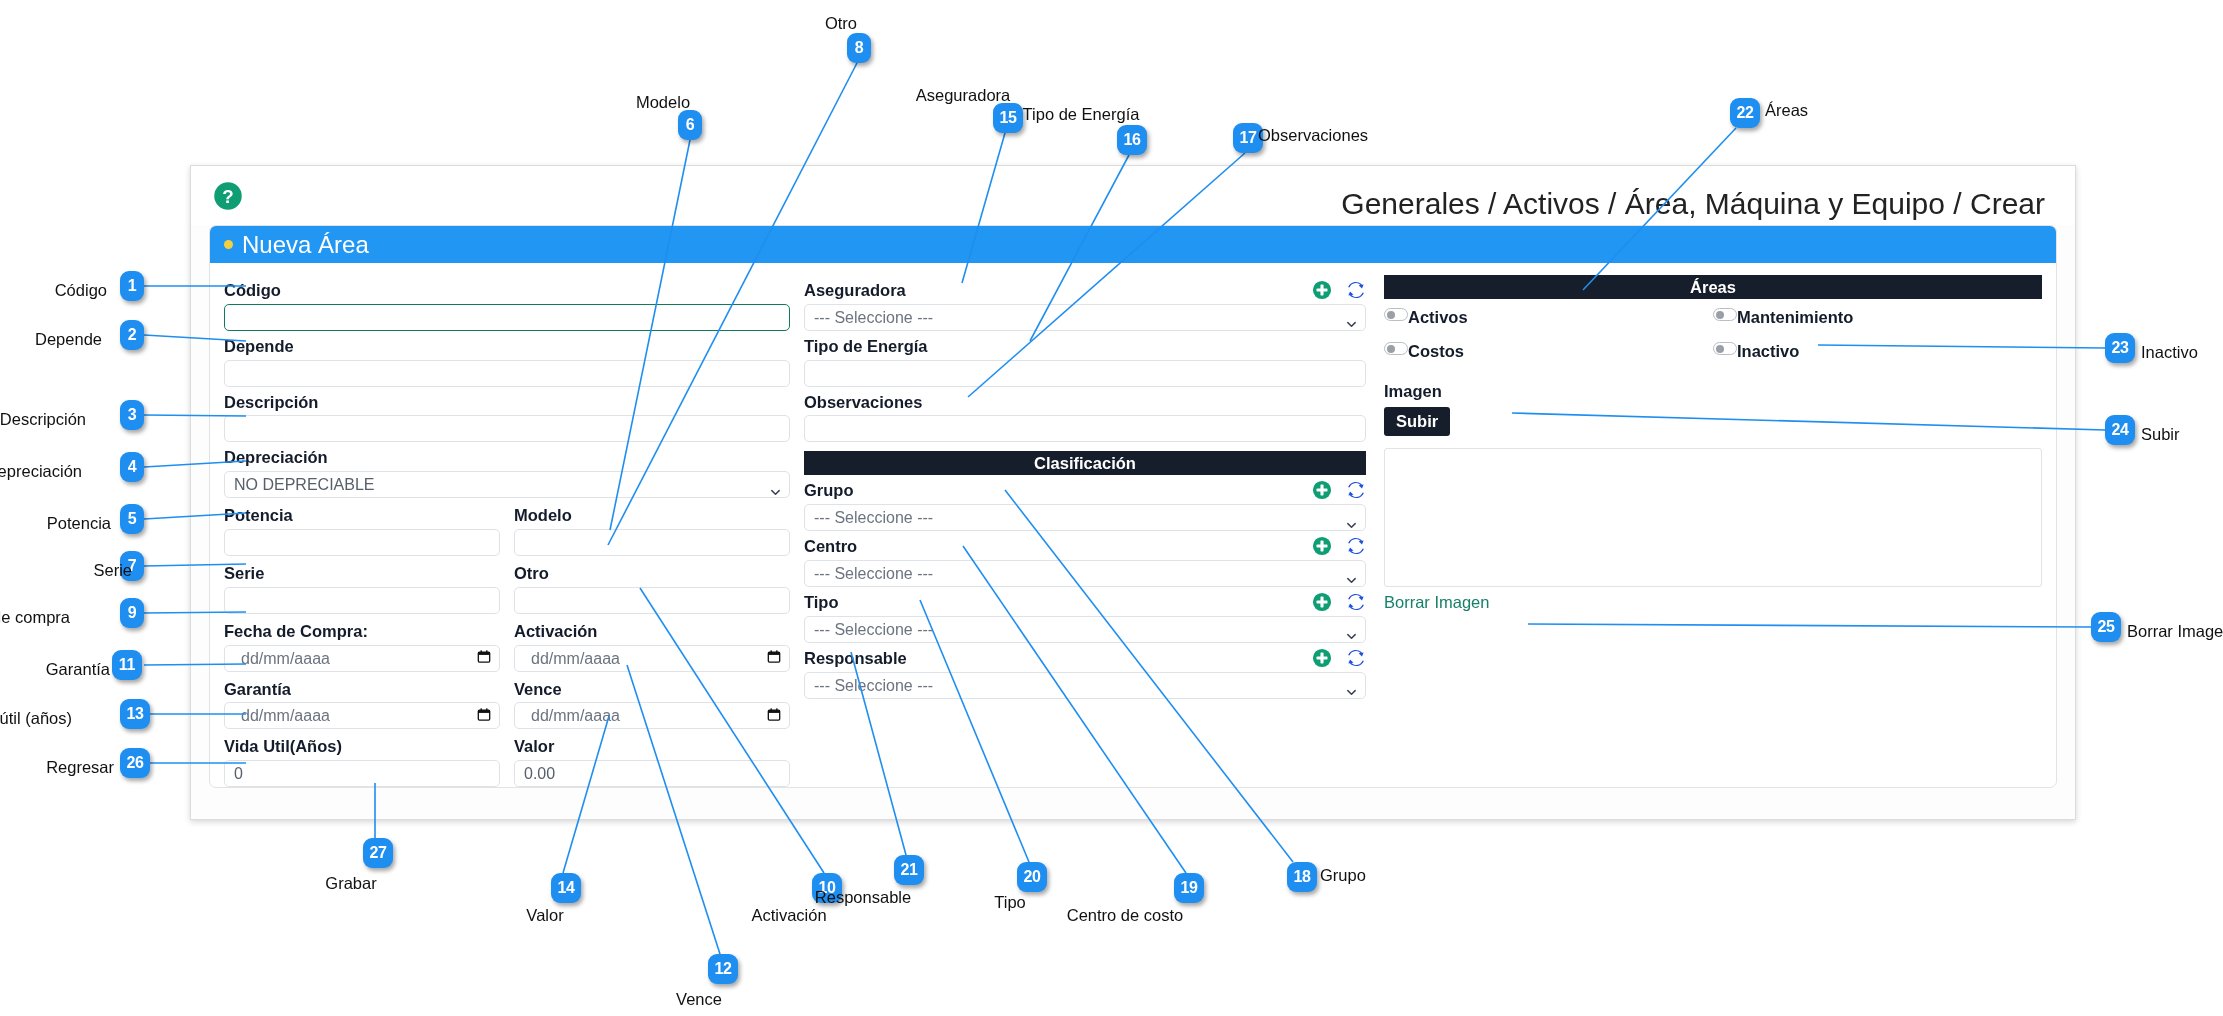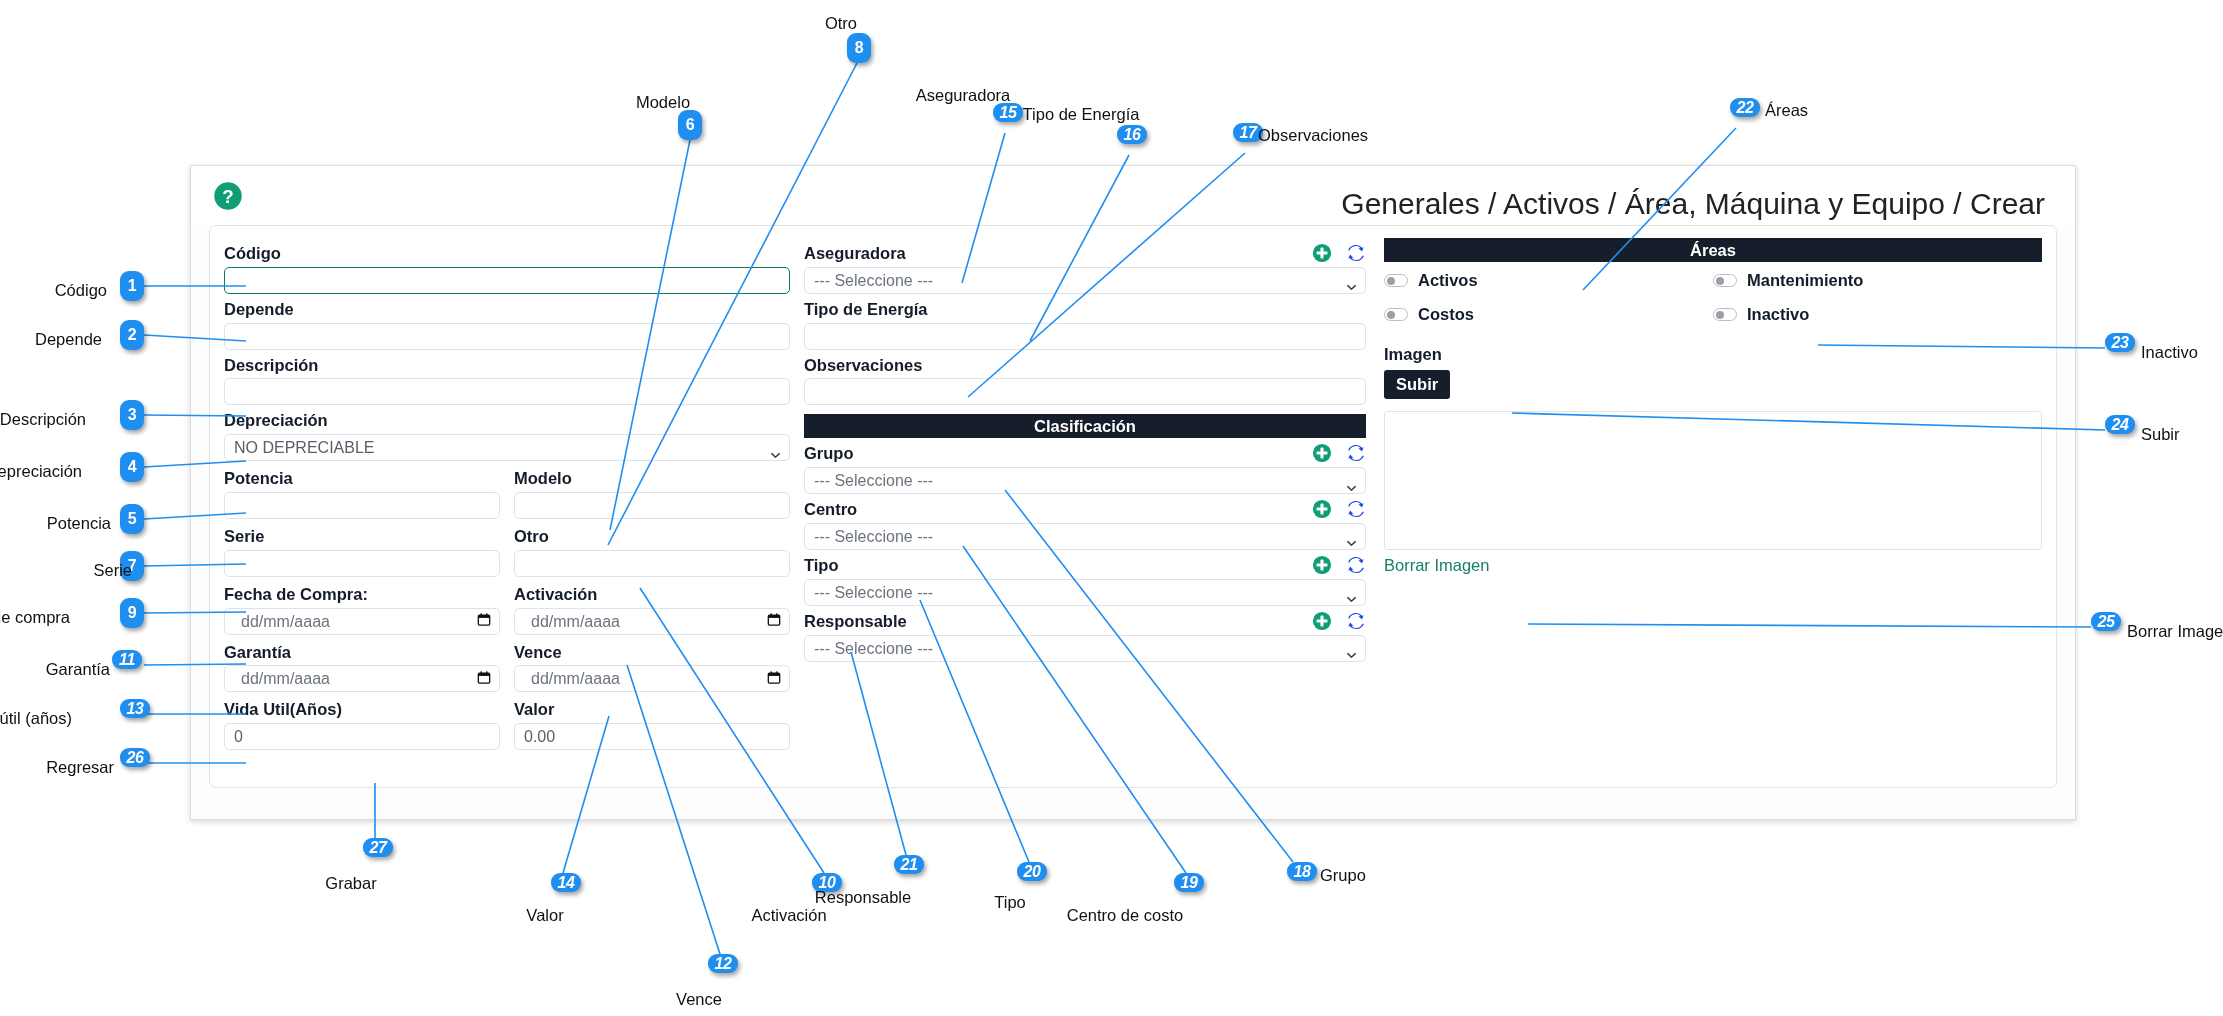--- a/index.html
+++ b/index.html
@@ -20,21 +20,21 @@
     background:#1f8ef1;
     color:#fff;
     border-radius:9px;
     font-size:16px;
     font-weight:600;
     display:flex; align-items:center; justify-content:center;
     box-shadow:2px 3px 4px rgba(0,0,0,.35);
     letter-spacing:-0.3px;
   }
   .badge.w1 { width:24px; height:30px; }
-  .badge.w2 { width:30px; height:19px;font-style:italic; }
+  .badge.w2 { width:30px; height:30px; }
   .alabel {
     position:absolute;
     font-size:16.5px;
     color:#111;
     white-space:nowrap;
     font-family:"Liberation Sans", sans-serif;
   }
 
   
   #app {
@@ -156,21 +156,21 @@
     cursor:pointer;
   }
 
   
   .areas-head {
     background:#161d2b; color:#fff;
     text-align:center; font-weight:700; font-size:16.5px;
     height:24px; line-height:24px;
   }
   .toggles { display:flex; flex-wrap:wrap; padding-top:9px; }
-  .tgwrap { width:50%; display:flex; align-items:center; gap:10px; margin-bottom:15px; }
+  .tgwrap { width:50%; display:flex; margin-bottom:15px; }
   .switch {
     width:24px; height:13px; border-radius:7px;
     border:1px solid #b9bec4; background:#fff;
     position:relative; flex:0 0 auto;
   }
   .switch .knob {
     position:absolute; left:2px; top:1.5px;
     width:8px; height:8px; border-radius:50%;
     background:#9aa0a6;
   }
@@ -202,20 +202,24 @@
     <span class="help-icon">
       <svg viewBox="0 0 24 24" width="30" height="30">
         <circle cx="12" cy="12" r="11" fill="#0f9d74"></circle>
         <text x="12" y="17.5" font-size="15" font-weight="bold" fill="#ffffff" text-anchor="middle" font-family="Liberation Sans, sans-serif">?</text>
       </svg>
     </span>
     <div id="breadcrumb">Generales / Activos / Área, Máquina y Equipo / Crear</div>
   </div>
 
   <div id="card">
+    <div id="card-header">
+      <span class="dot-yellow"></span>
+      <span>Nueva Área</span>
+    </div>
 
     <div id="card-body">
 
       <div class="col-left">
 
         <div class="fld">
           <span class="lbl">Código</span>
           <div class="ctl focus">
             <span class="val"></span>
           </div>

